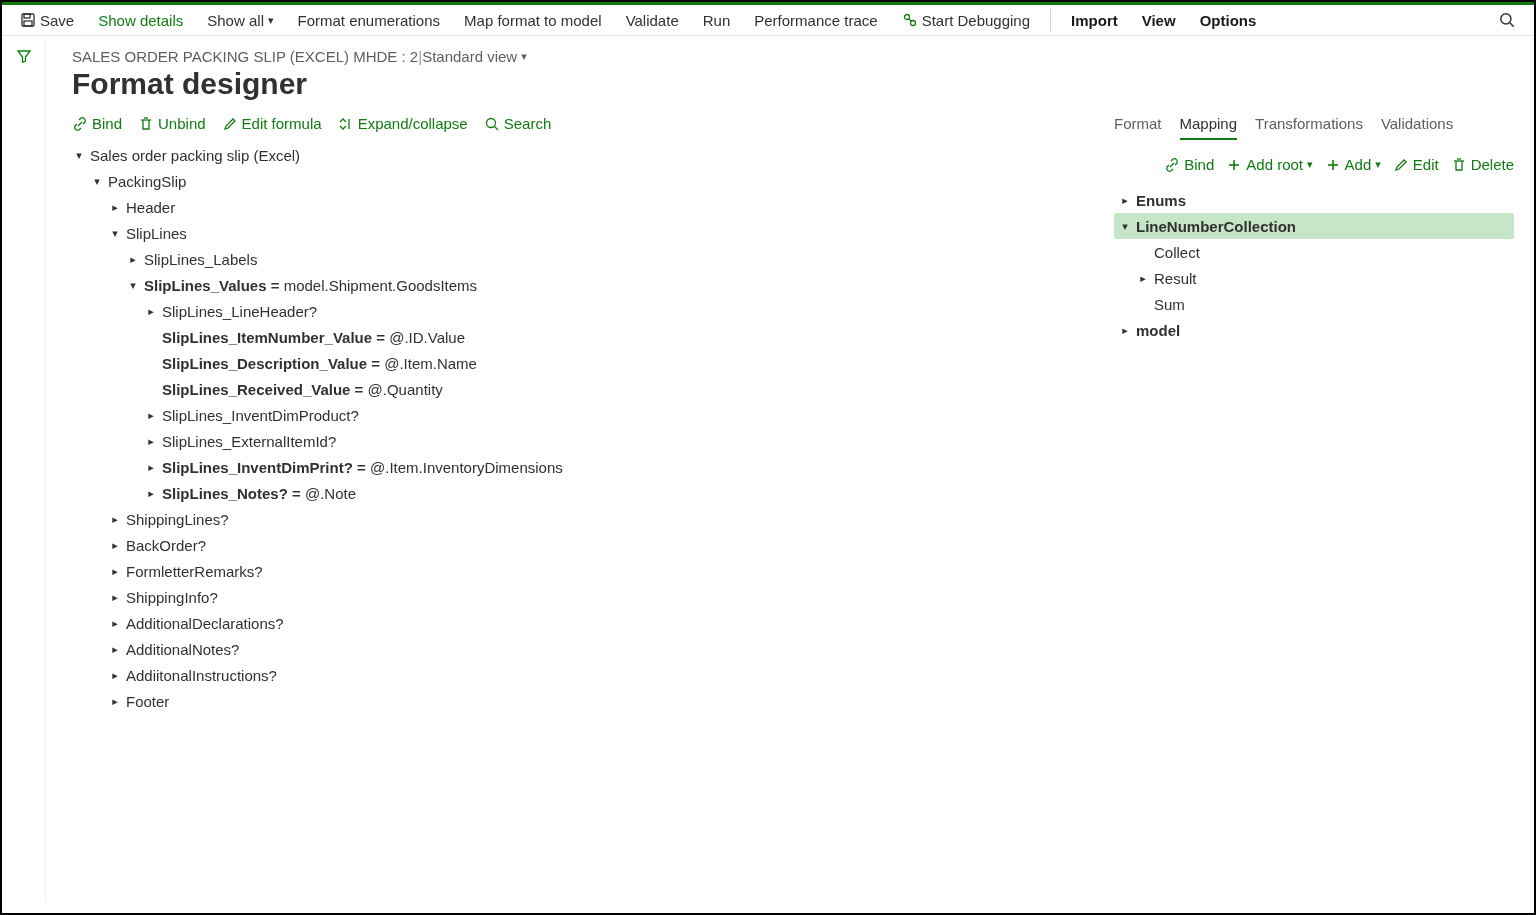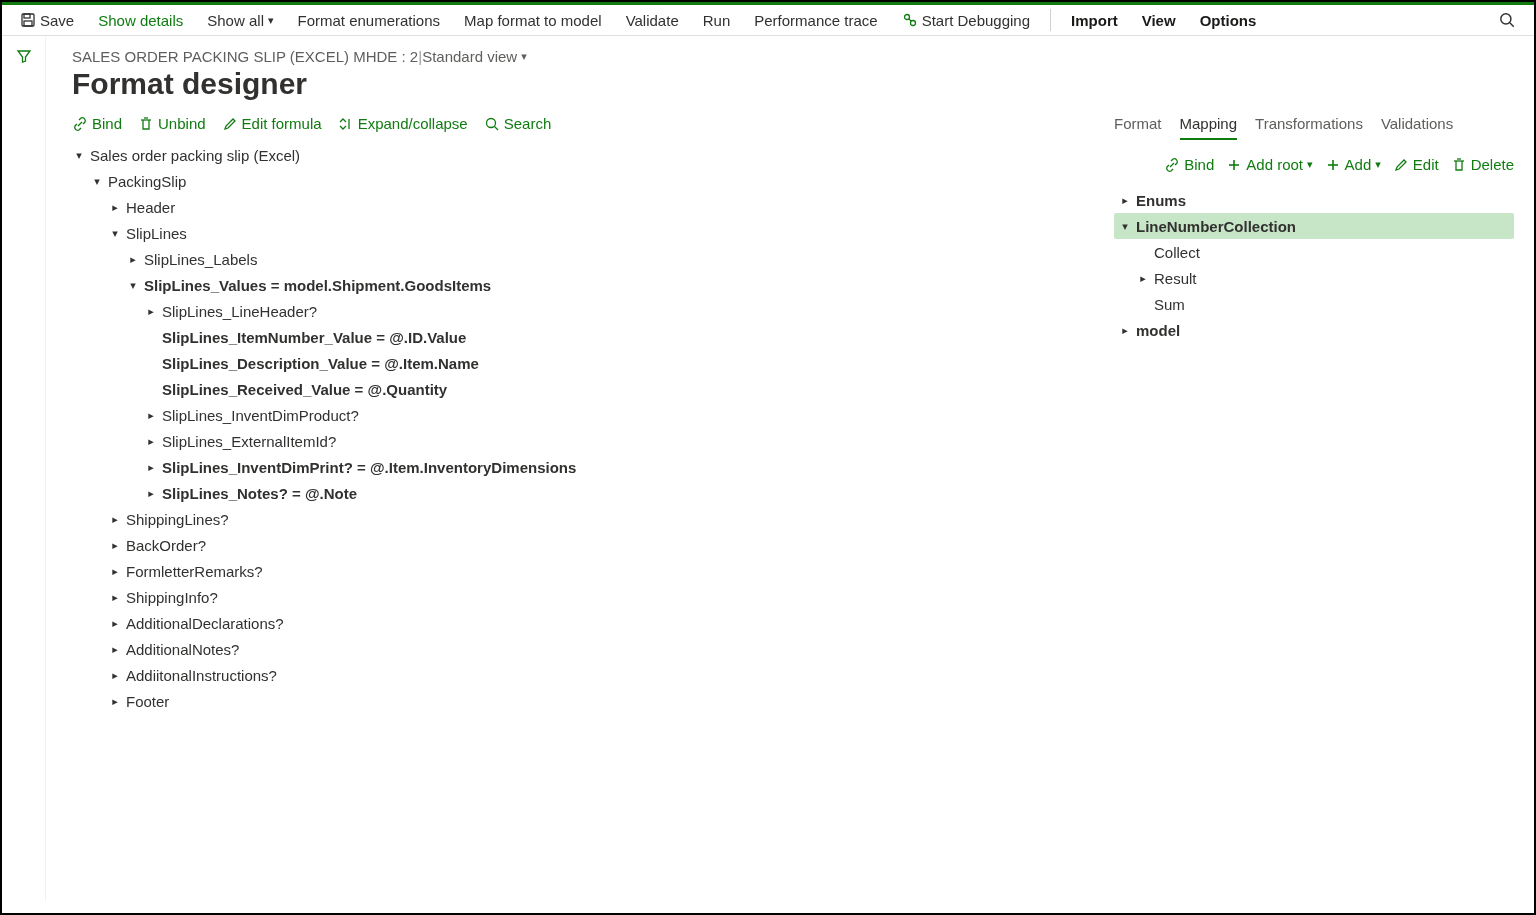--- a/index.html
+++ b/index.html
@@ -116,21 +116,21 @@
   .tree-row.selected { background: #c7e6c7; border-radius: 2px; }
   .tree .caret {
     width: 14px; text-align: center;
     font-size: 11px; color: #323130;
     display:inline-block;
   }
   .tree .caret.none { visibility: hidden; }
   .tree .node-label { white-space: nowrap; }
   .tree .node-label .k { font-weight: 600; }
   .tree .node-label .eq { font-weight: 600; }
-  .tree .node-label .v { font-weight: 700; margin-top: 12px; }
+  .tree .node-label .v { font-weight: 400; margin-top: 12px; }
   .indent-1 { padding-left: 0px; }
   .indent-2 { padding-left: 18px; }
   .indent-3 { padding-left: 36px; }
   .indent-4 { padding-left: 54px; }
   .indent-5 { padding-left: 72px; }
   
   .r-indent-1 { padding-left: 4px; }
   .r-indent-2 { padding-left: 22px; }
   .chev { font-size: 11px; }
   .search-icon-big { width:18px; height:18px; }

